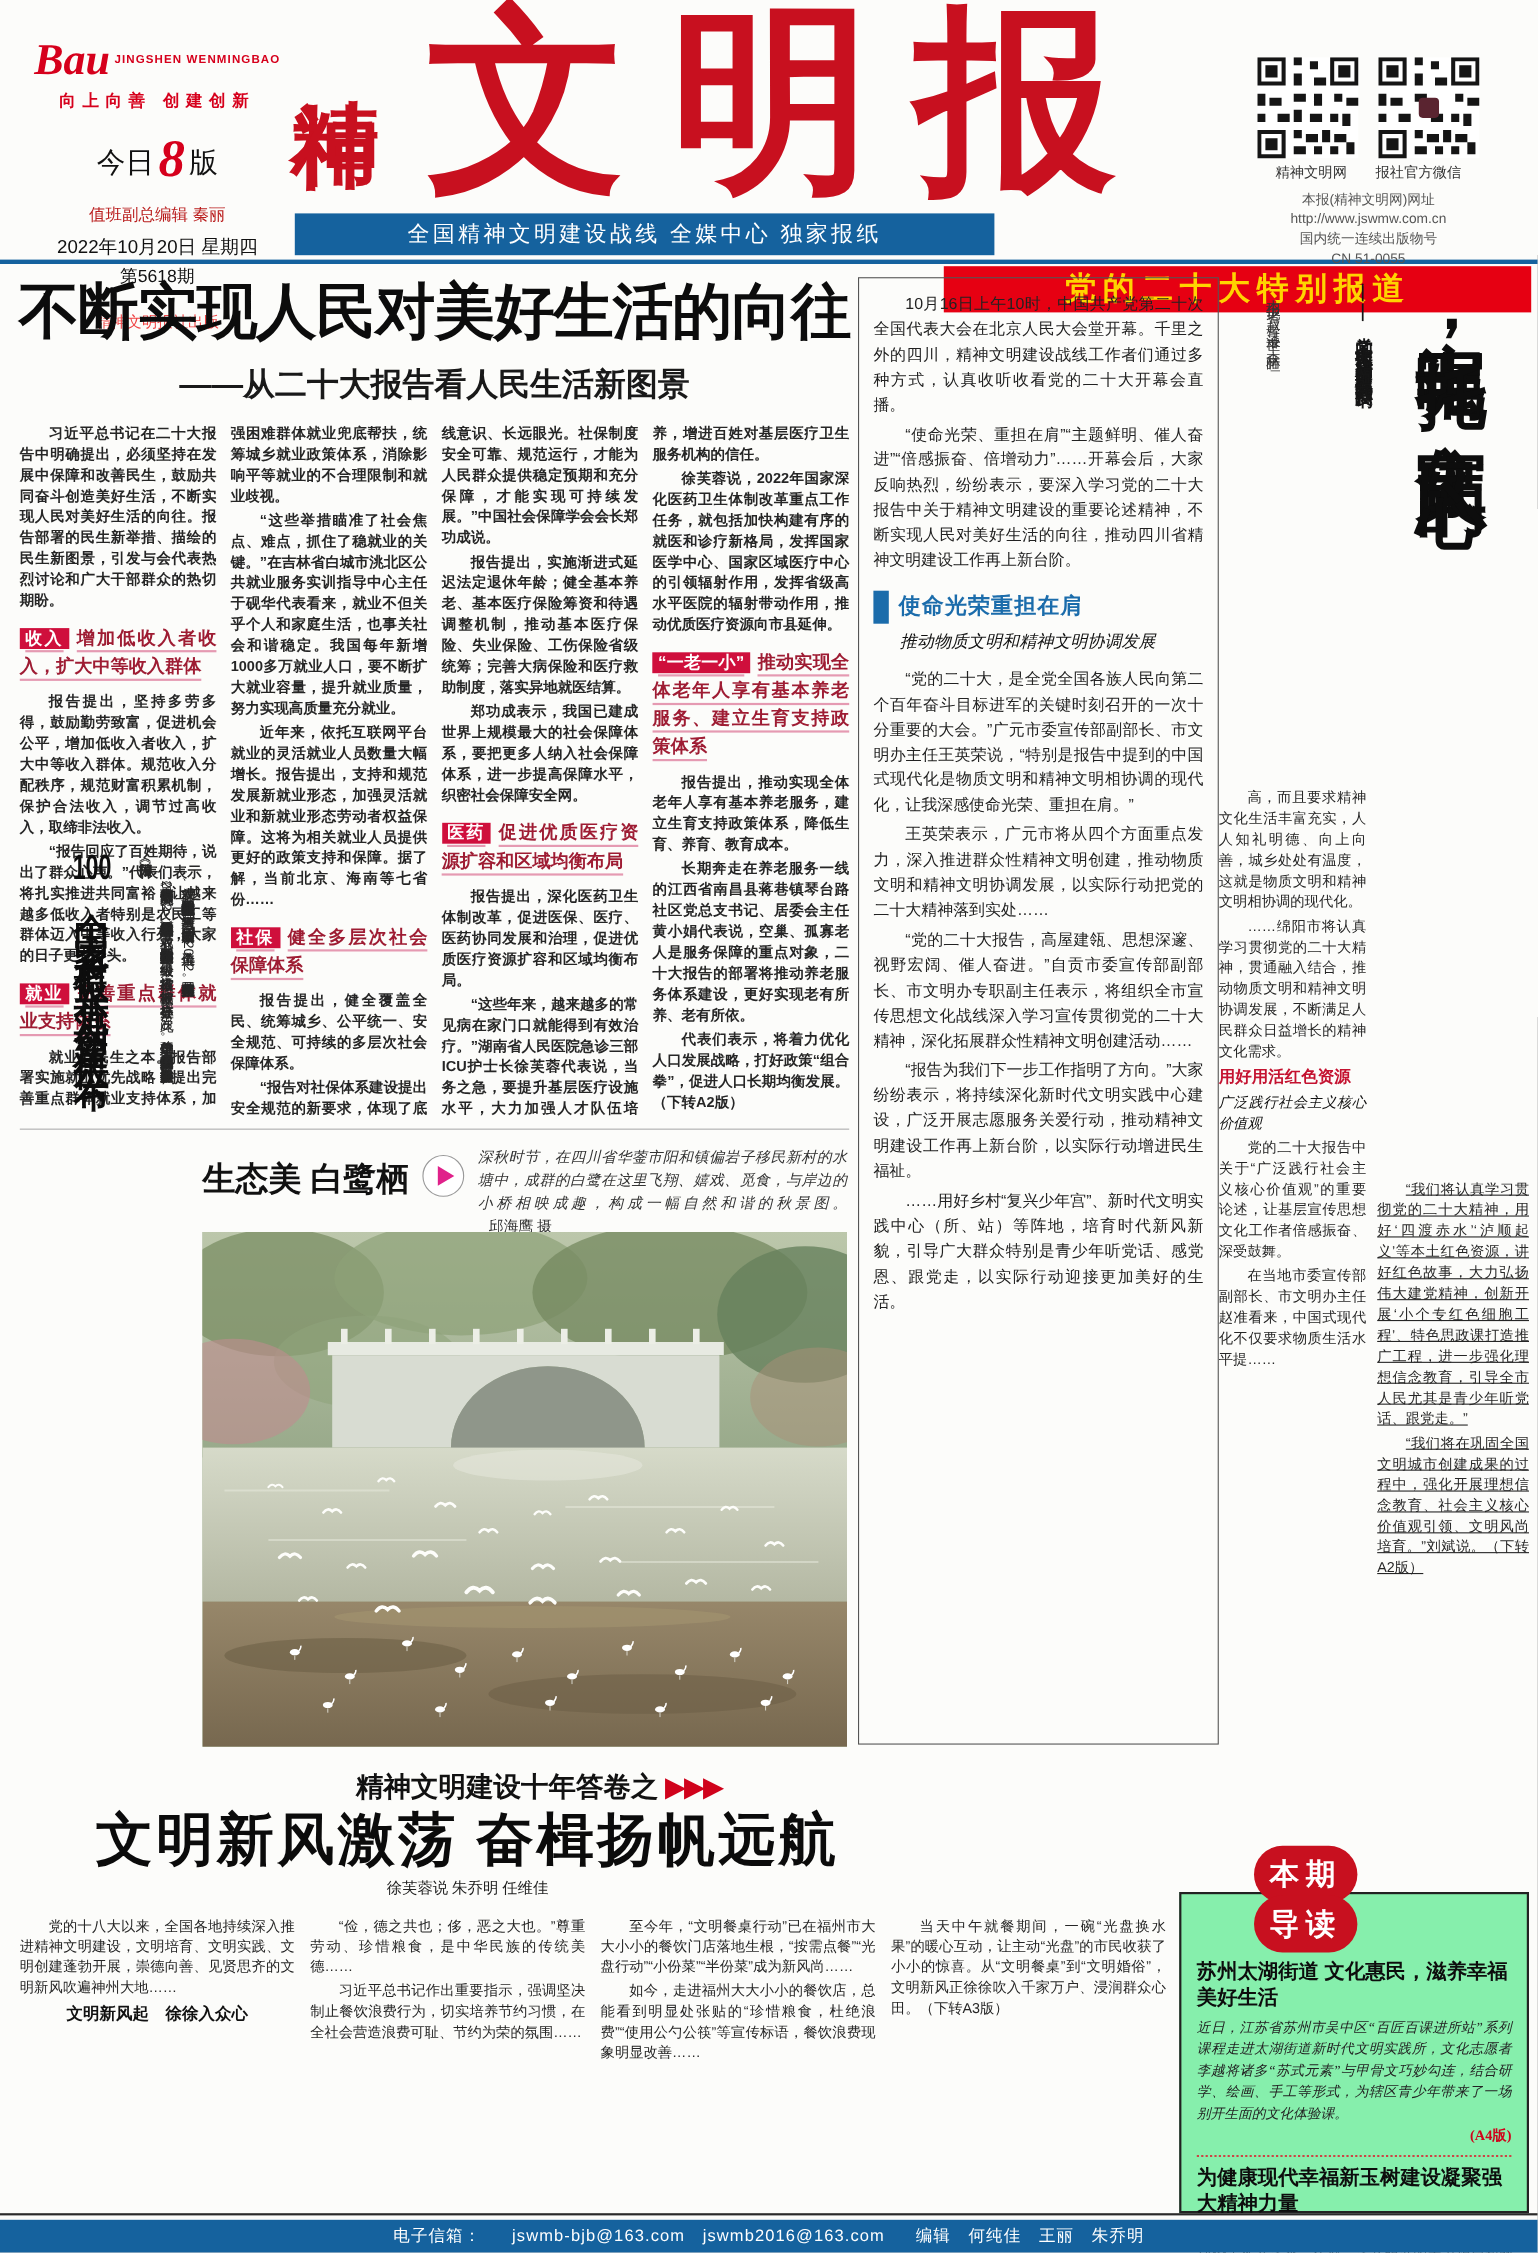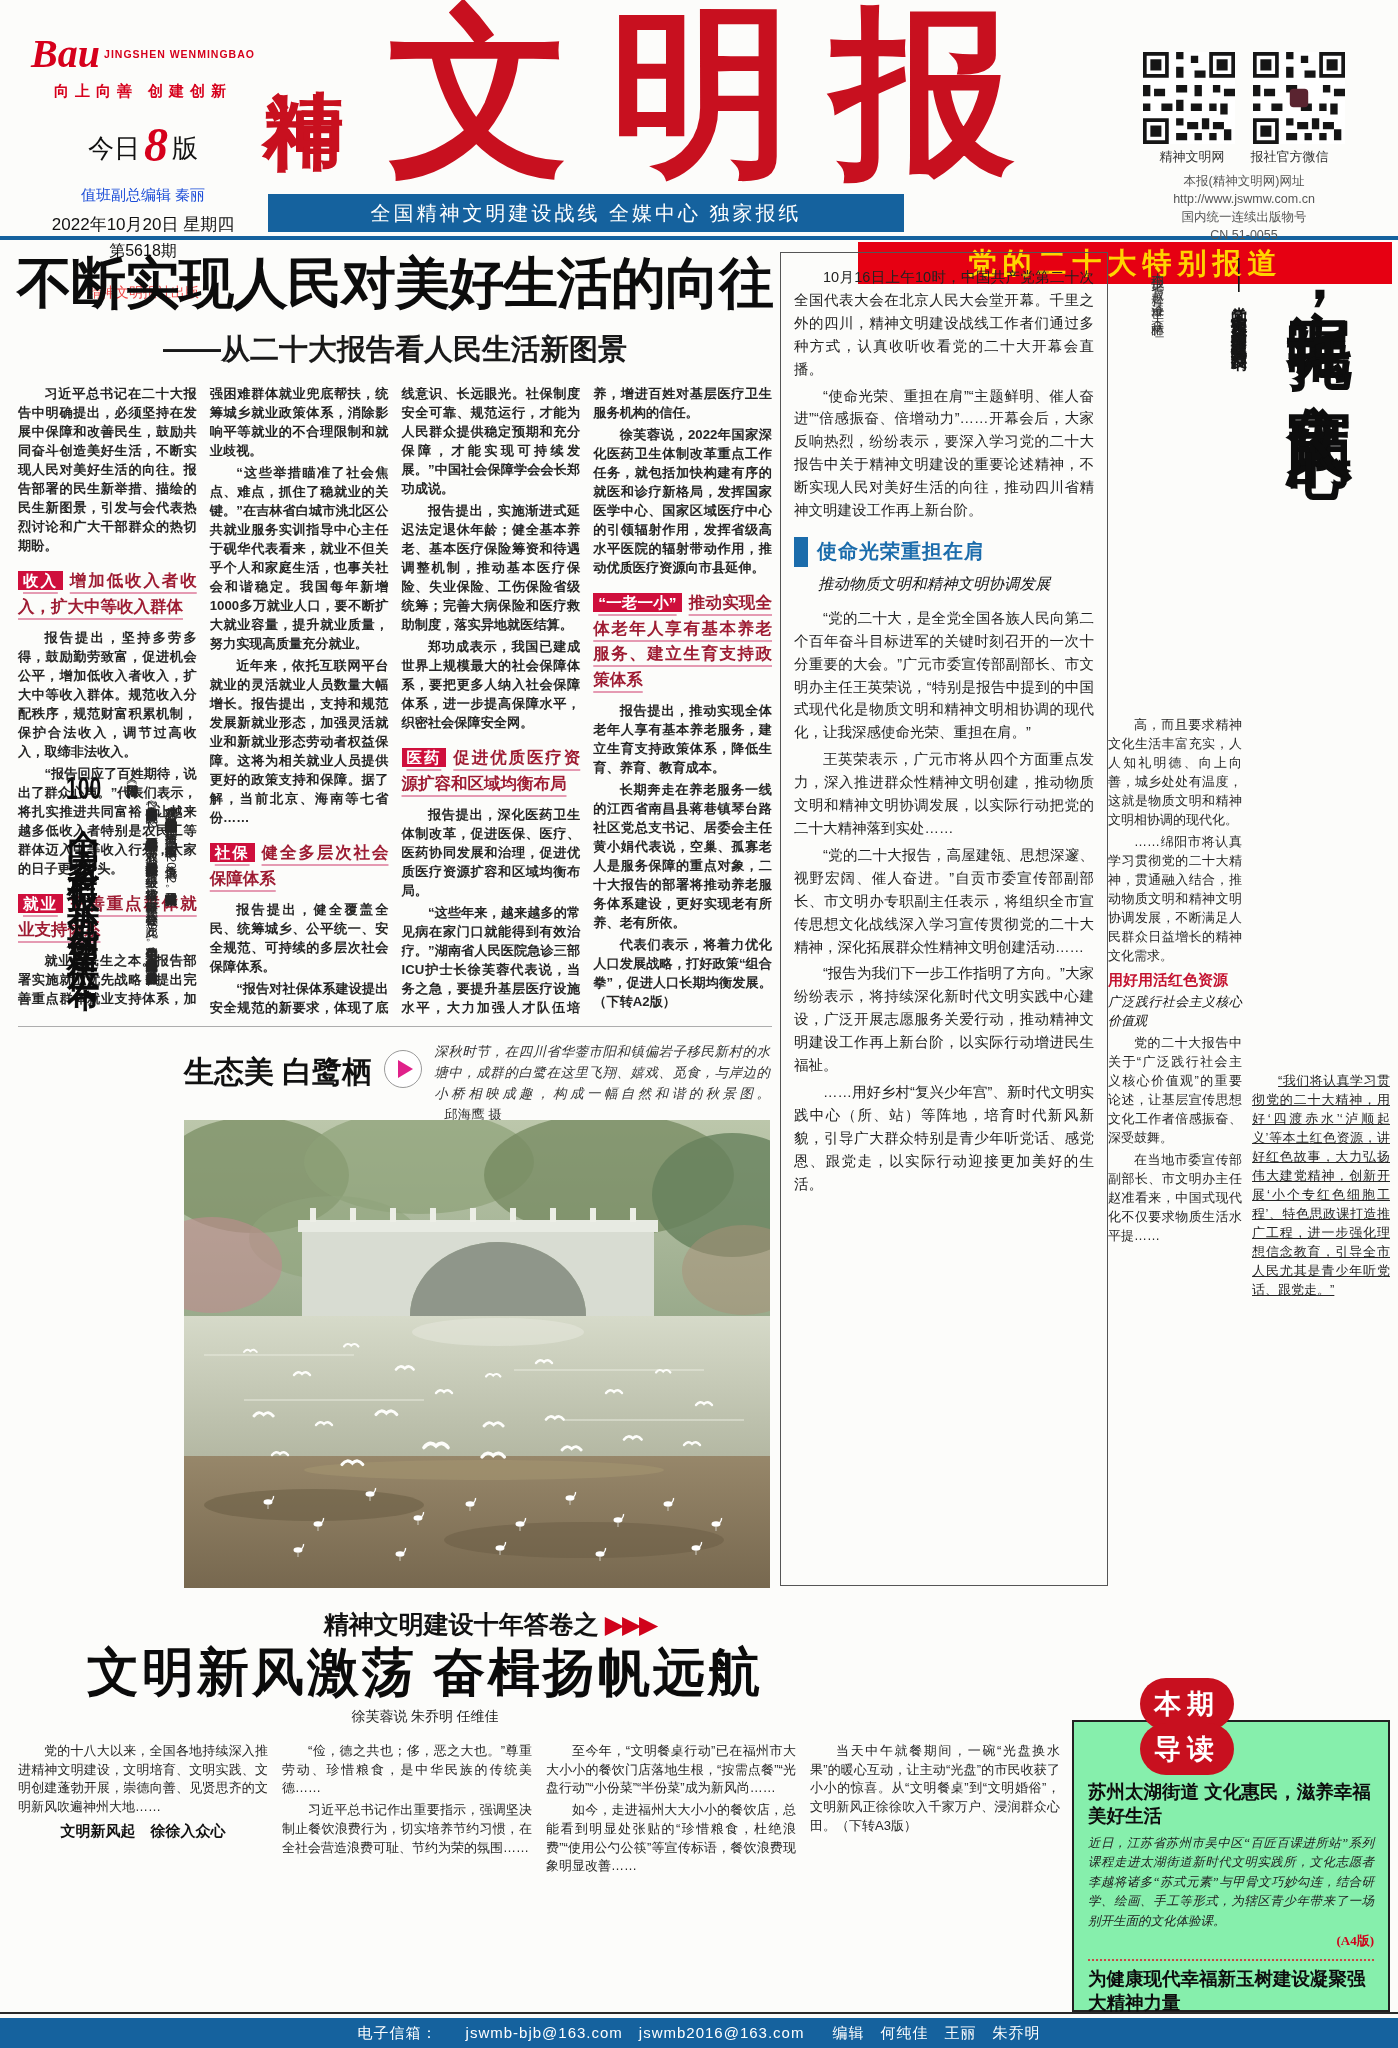--- a/index.html
+++ b/index.html
@@ -11,21 +11,21 @@
 
   
   .hd-left{left:16px;top:34px;width:254px;text-align:center;}
   .logo-script{font-family:"Liberation Serif",serif;font-style:italic;font-weight:bold;
                font-size:40px;color:#d6001c;line-height:1;vertical-align:middle;}
   .logo-caps{font-size:10.5px;font-weight:bold;color:#d6001c;letter-spacing:1px;vertical-align:middle;margin-left:4px;}
   .slogan{margin-top:8px;font-size:15px;font-weight:bold;color:#d6001c;letter-spacing:6px;}
   .edition{margin-top:16px;font-size:26px;color:#111;}
   .edition .num{font-family:"Liberation Serif",serif;font-style:italic;font-weight:bold;
                 font-size:48px;color:#d6001c;padding:0 4px;vertical-align:-4px;}
-  .duty{margin-top:14px;font-size:15px;color:#1d4ed8;}
+  .duty{margin-top:14px;font-size:15px;color:#b91c1c;}
   .date-line{margin-top:8px;font-size:17px;color:#111;}
   .issue{margin-top:5px;font-size:16px;color:#111;}
   .publisher{margin-top:22px;font-size:14px;color:#ef4444;}
 
   .seal{left:262px;top:26px;height:172px;font-family:"Liberation Serif",serif;
         font-size:80px;font-weight:bold;color:#c8101f;line-height:1.05;}
   .title-main{left:388px;top:-6px;width:700px;font-family:"Liberation Serif",serif;
         font-size:182px;font-weight:bold;color:#c8101f;letter-spacing:40px;line-height:200px;white-space:nowrap;}
   .blue-bar{left:268px;top:194px;width:636px;height:38px;background:#15629e;color:#fff;
         font-size:20px;line-height:38px;text-align:center;letter-spacing:3px;}
@@ -383,20 +383,21 @@
     <p>高，而且要求精神文化生活丰富充实，人人知礼明德、向上向善，城乡处处有温度，这就是物质文明和精神文明相协调的现代化。</p>
     <p>……绵阳市将认真学习贯彻党的二十大精神，贯通融入结合，推动物质文明和精神文明协调发展，不断满足人民群众日益增长的精神文化需求。</p>
     <p class="red-head2">用好用活红色资源</p>
     <p class="red-sub2">广泛践行社会主义核心价值观</p>
     <p>党的二十大报告中关于“广泛践行社会主义核心价值观”的重要论述，让基层宣传思想文化工作者倍感振奋、深受鼓舞。</p>
     <p>在当地市委宣传部副部长、市文明办主任赵准看来，中国式现代化不仅要求物质生活水平提……</p>
   </div>
 
   <div class="abs sr-sideC">
     <p>“我们将认真学习贯彻党的二十大精神，用好‘四渡赤水’‘泸顺起义’等本土红色资源，讲好红色故事，大力弘扬伟大建党精神，创新开展‘小个专红色细胞工程’、特色思政课打造推广工程，进一步强化理想信念教育，引导全市人民尤其是青少年听党话、跟党走。”</p>
+    <p>“我们将在巩固全国文明城市创建成果的过程中，强化开展理想信念教育、社会主义核心价值观引领、文明风尚培育。”刘斌说。（下转A2版）</p>
   </div>
 
   <div class="abs dc-kicker">
     <span>精神文明建设十年答卷之</span><span class="arrows">▶▶▶</span>
   </div>
   <div class="abs dc-headline">文明新风激荡 奋楫扬帆远航</div>
   <div class="abs dc-byline">徐芙蓉说 朱乔明 任维佳</div>
 
   <div class="abs dc-cols">
     <p>党的十八大以来，全国各地持续深入推进精神文明建设，文明培育、文明实践、文明创建蓬勃开展，崇德向善、见贤思齐的文明新风吹遍神州大地……</p>

